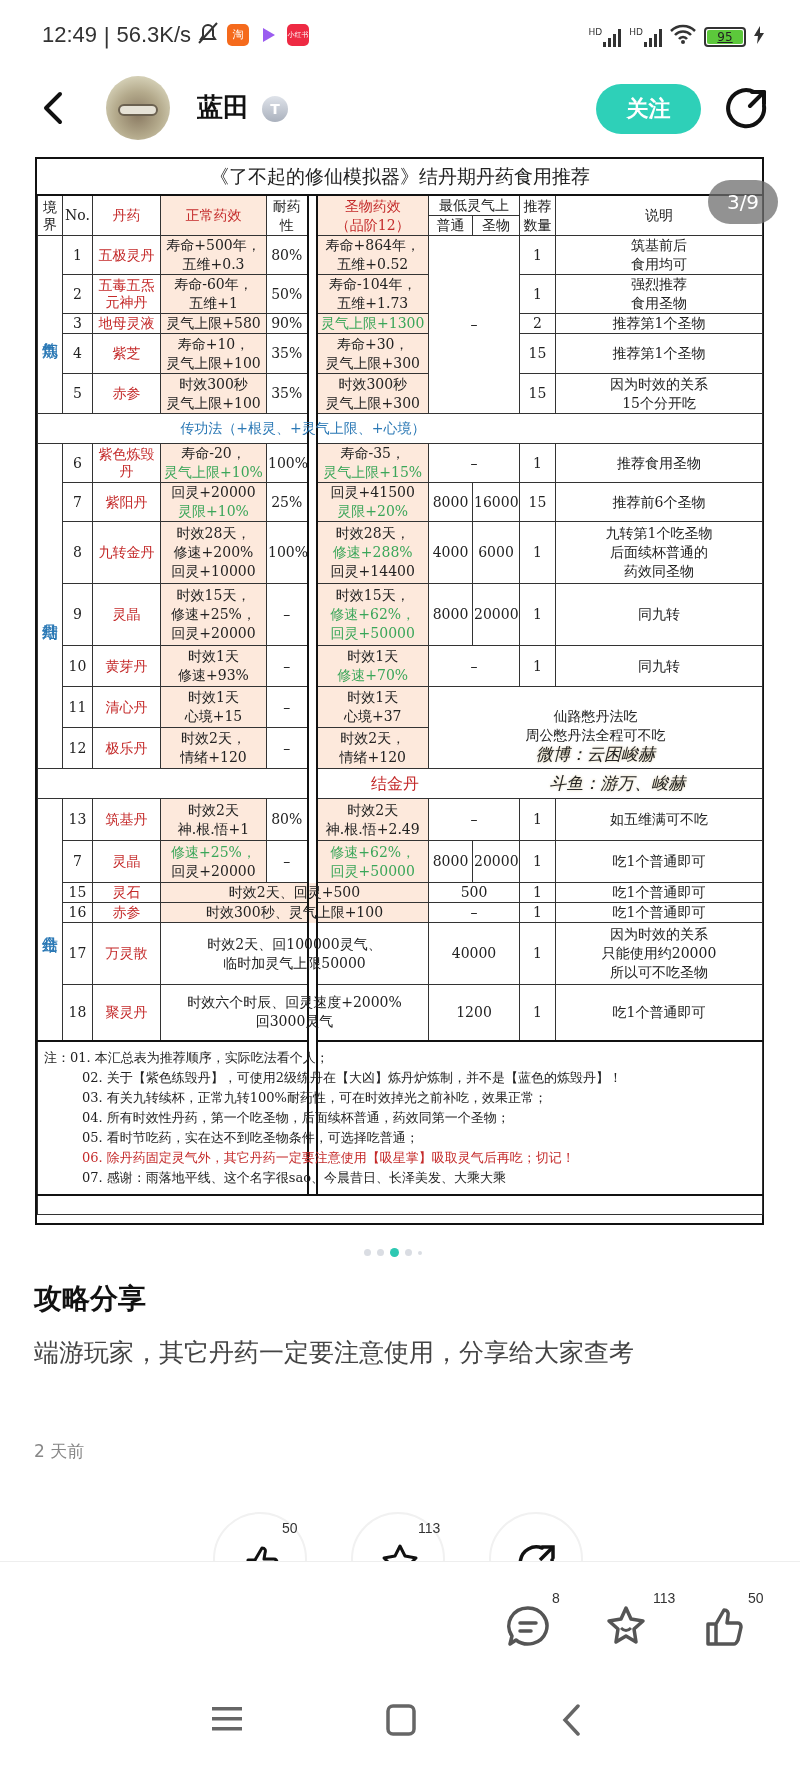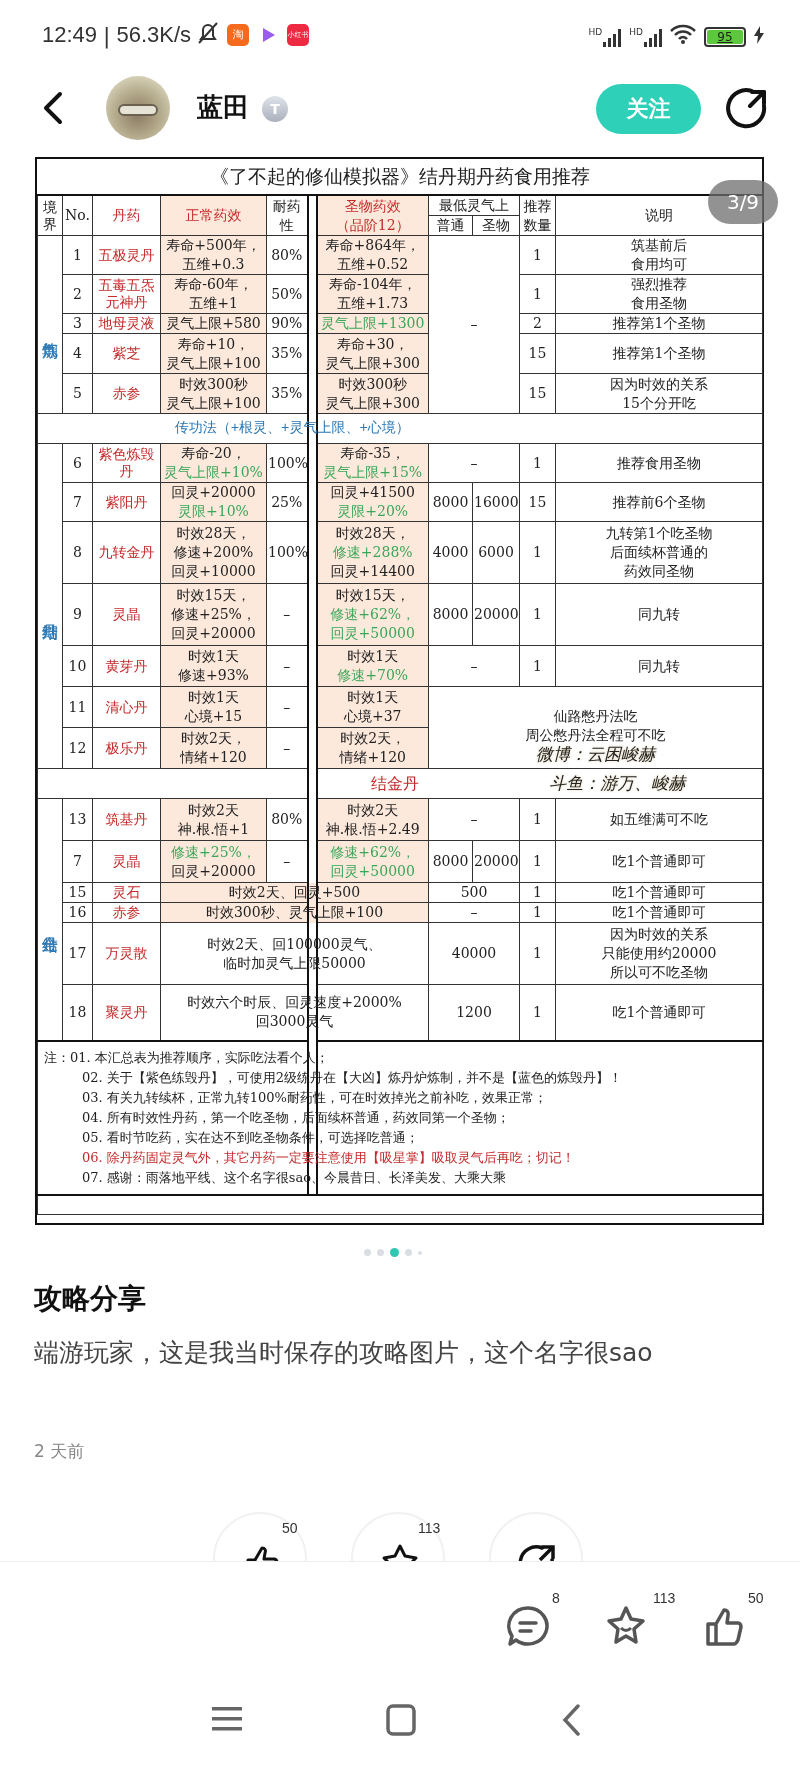--- a/index.html
+++ b/index.html
@@ -225,21 +225,21 @@
       <td>5</td>
       <td class="red">赤参</td>
       <td class="pink"><span>时效300秒</span><br><span>灵气上限+100</span></td>
       <td>35%</td>
       <td class="pink"><span>时效300秒</span><br><span>灵气上限+300</span></td>
       <td>15</td>
       <td><span>因为时效的关系</span><br><span>15个分开吃</span></td>
     </tr>
 
     <tr class="sec">
-      <td colspan="5" class="blue" style="border-right:none;text-align:center;font-family:Liberation Mono, monospace;"><span style="position:relative;left:120px;white-space:nowrap;">传功法（+根灵、+灵气上限、+心境）</span></td>
+      <td colspan="5" class="blue" style="border-right:none;text-align:right;"><span style="position:relative;left:120px;white-space:nowrap;">传功法（+根灵、+灵气上限、+心境）</span></td>
       <td colspan="5" style="border-left:none;"></td>
     </tr>
 
     <tr style="height:38px">
       <td rowspan="7" class="realm"><span style="writing-mode:vertical-rl;">结丹期</span></td>
       <td>6</td>
       <td class="red" style="line-height:17px">紫色炼毁丹</td>
       <td class="pink"><span>寿命-20，</span><br><span class="green">灵气上限+10%</span></td>
       <td>100%</td>
       <td class="pink"><span>寿命-35，</span><br><span class="green">灵气上限+15%</span></td>
@@ -402,21 +402,21 @@
 
 <div class="dots">
   <span></span>
   <span></span>
   <span class="on"></span>
   <span></span>
   <span class="sm"></span>
 </div>
 
 <div class="post-title">攻略分享</div>
-<div class="post-body">端游玩家，这是我当时保存的攻略图片，这个名字很sao</div>
+<div class="post-body">端游玩家，其它丹药一定要注意使用，分享给大家查考</div>
 <div class="post-time">2 天前</div>
 
 <div class="act-circle" style="left:213px;">
   <svg width="40" height="40" viewBox="0 0 40 40">
       <path d="M6 18h7v18H6zM13 18l7-12c3 0 4 2 3 5l-1 6h10c2 0 3 2 3 4l-3 12c-1 2-2 3-4 3H13" fill="none" stroke="#111" stroke-width="3" stroke-linejoin="round"></path>
     </svg>
 </div>
 <span class="act-count" style="left:282px;">50</span>
 <div class="act-circle" style="left:351px;">
   <svg width="40" height="40" viewBox="0 0 40 40">

